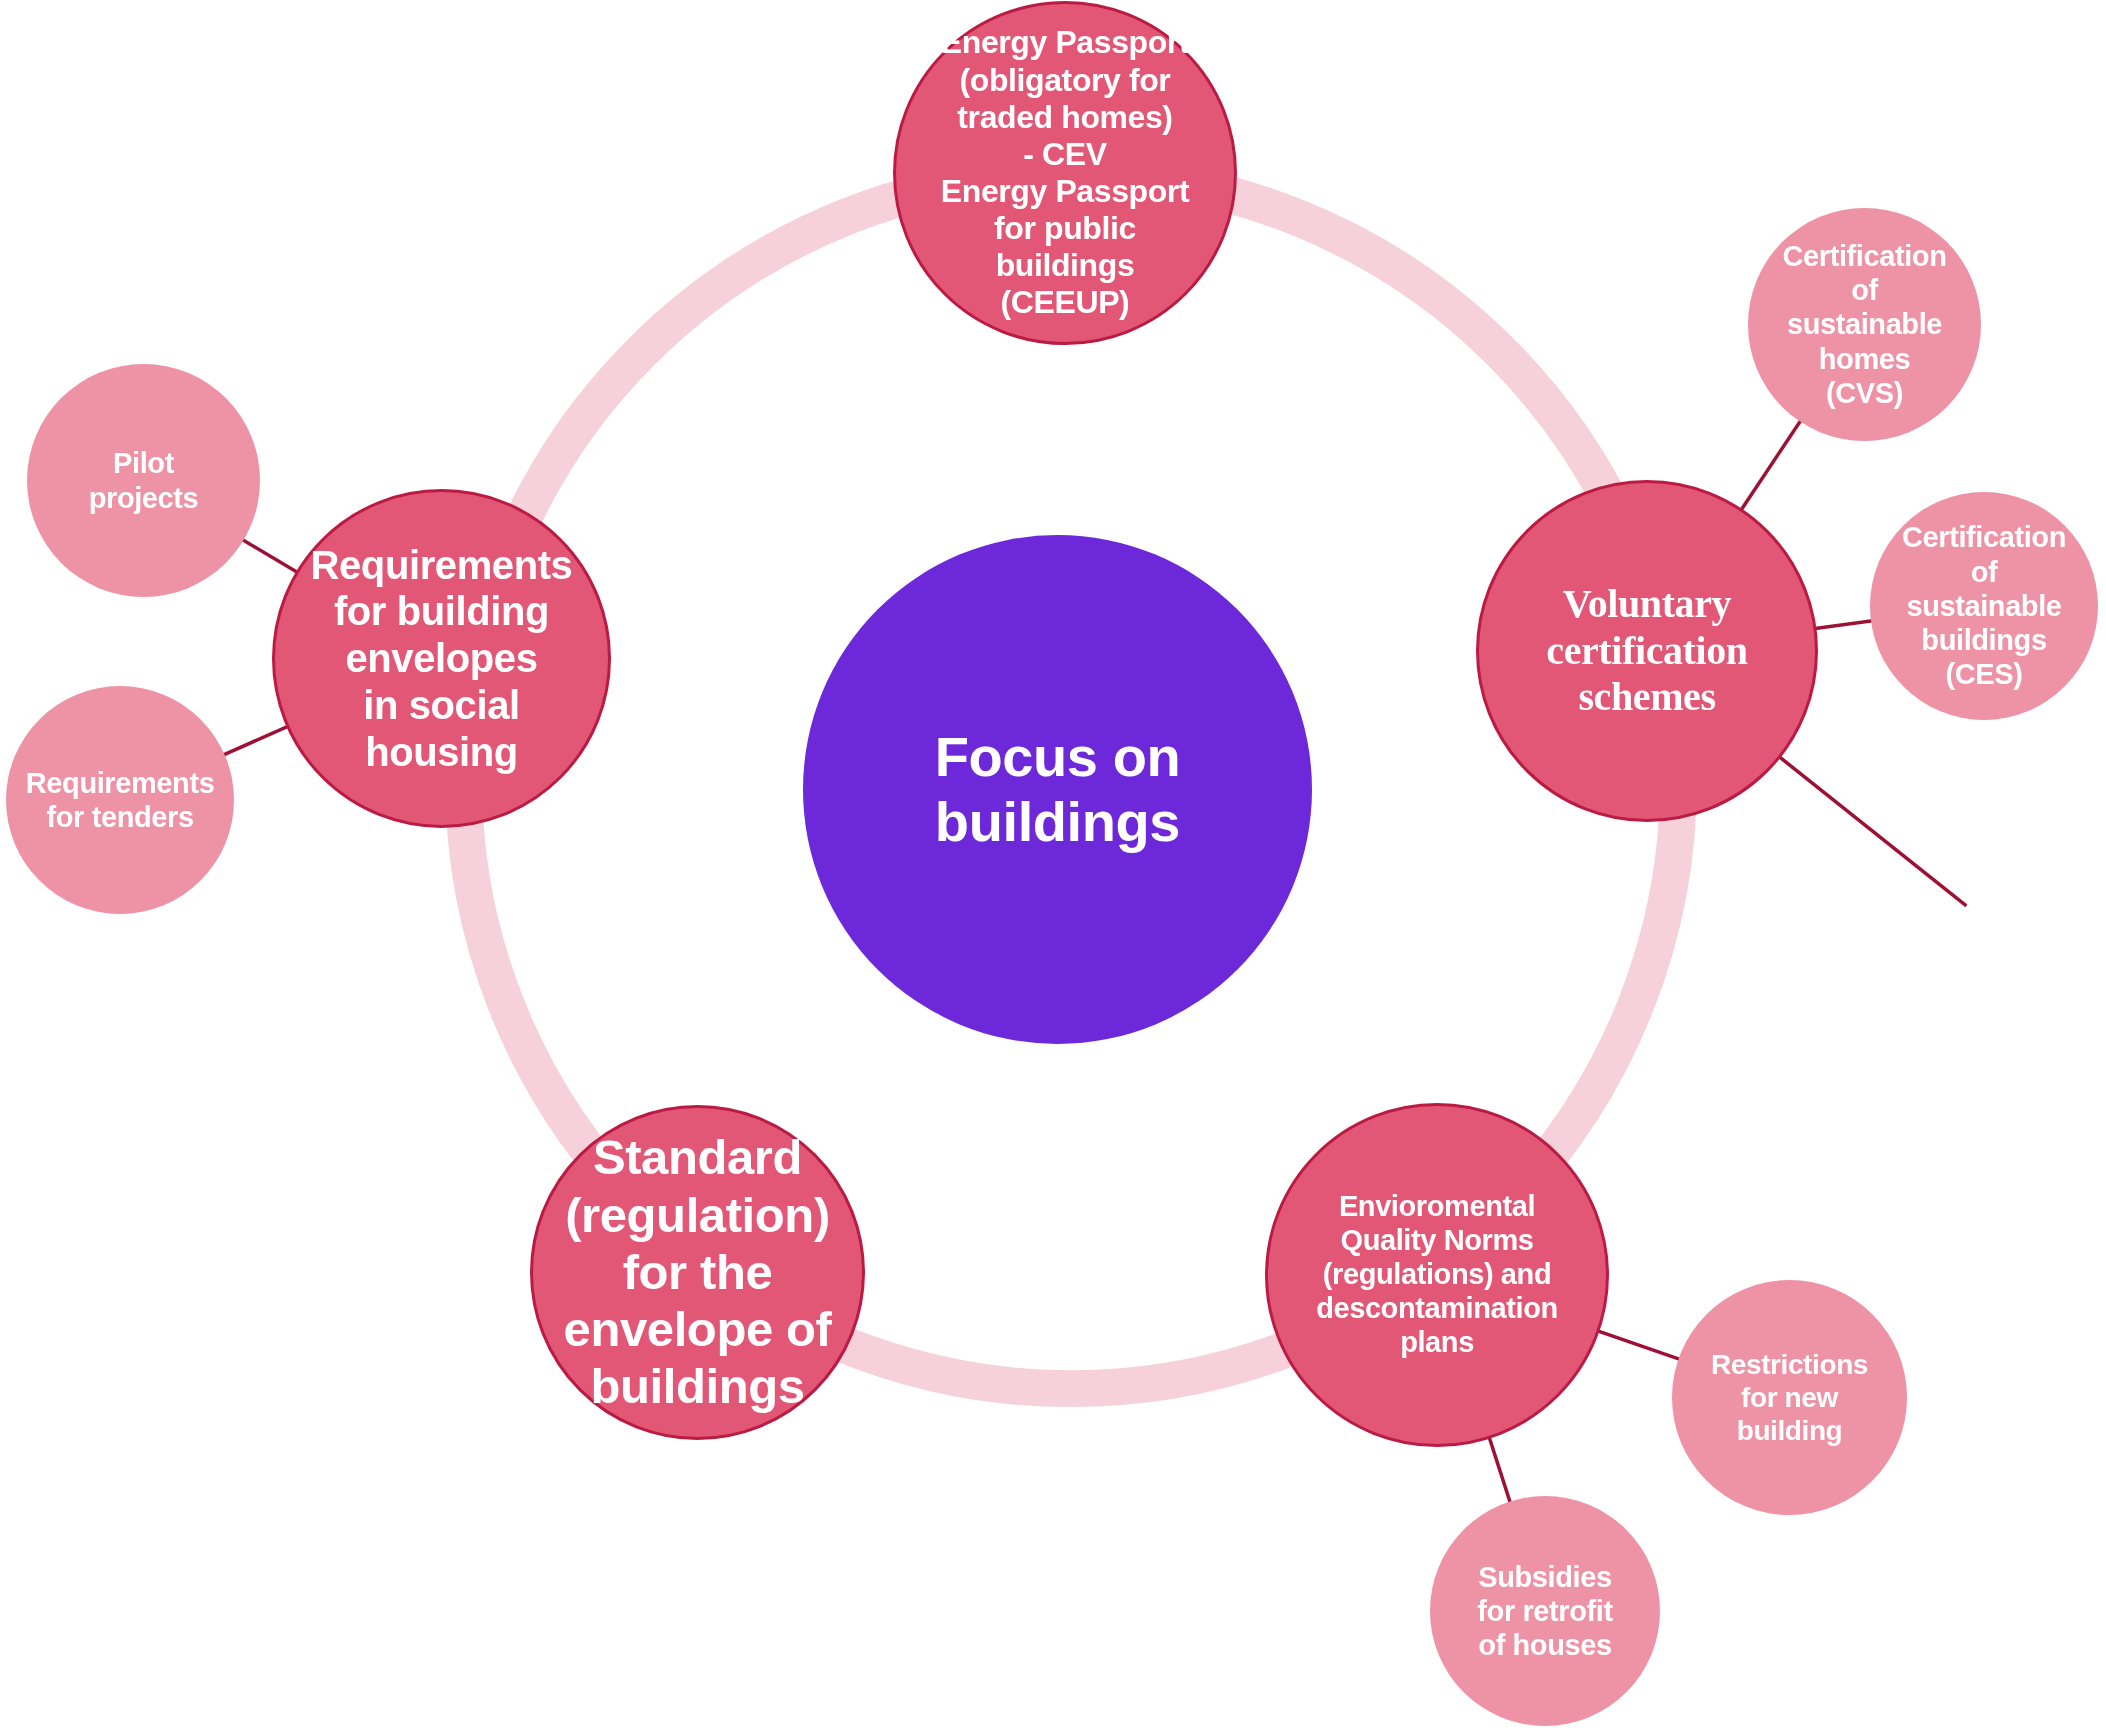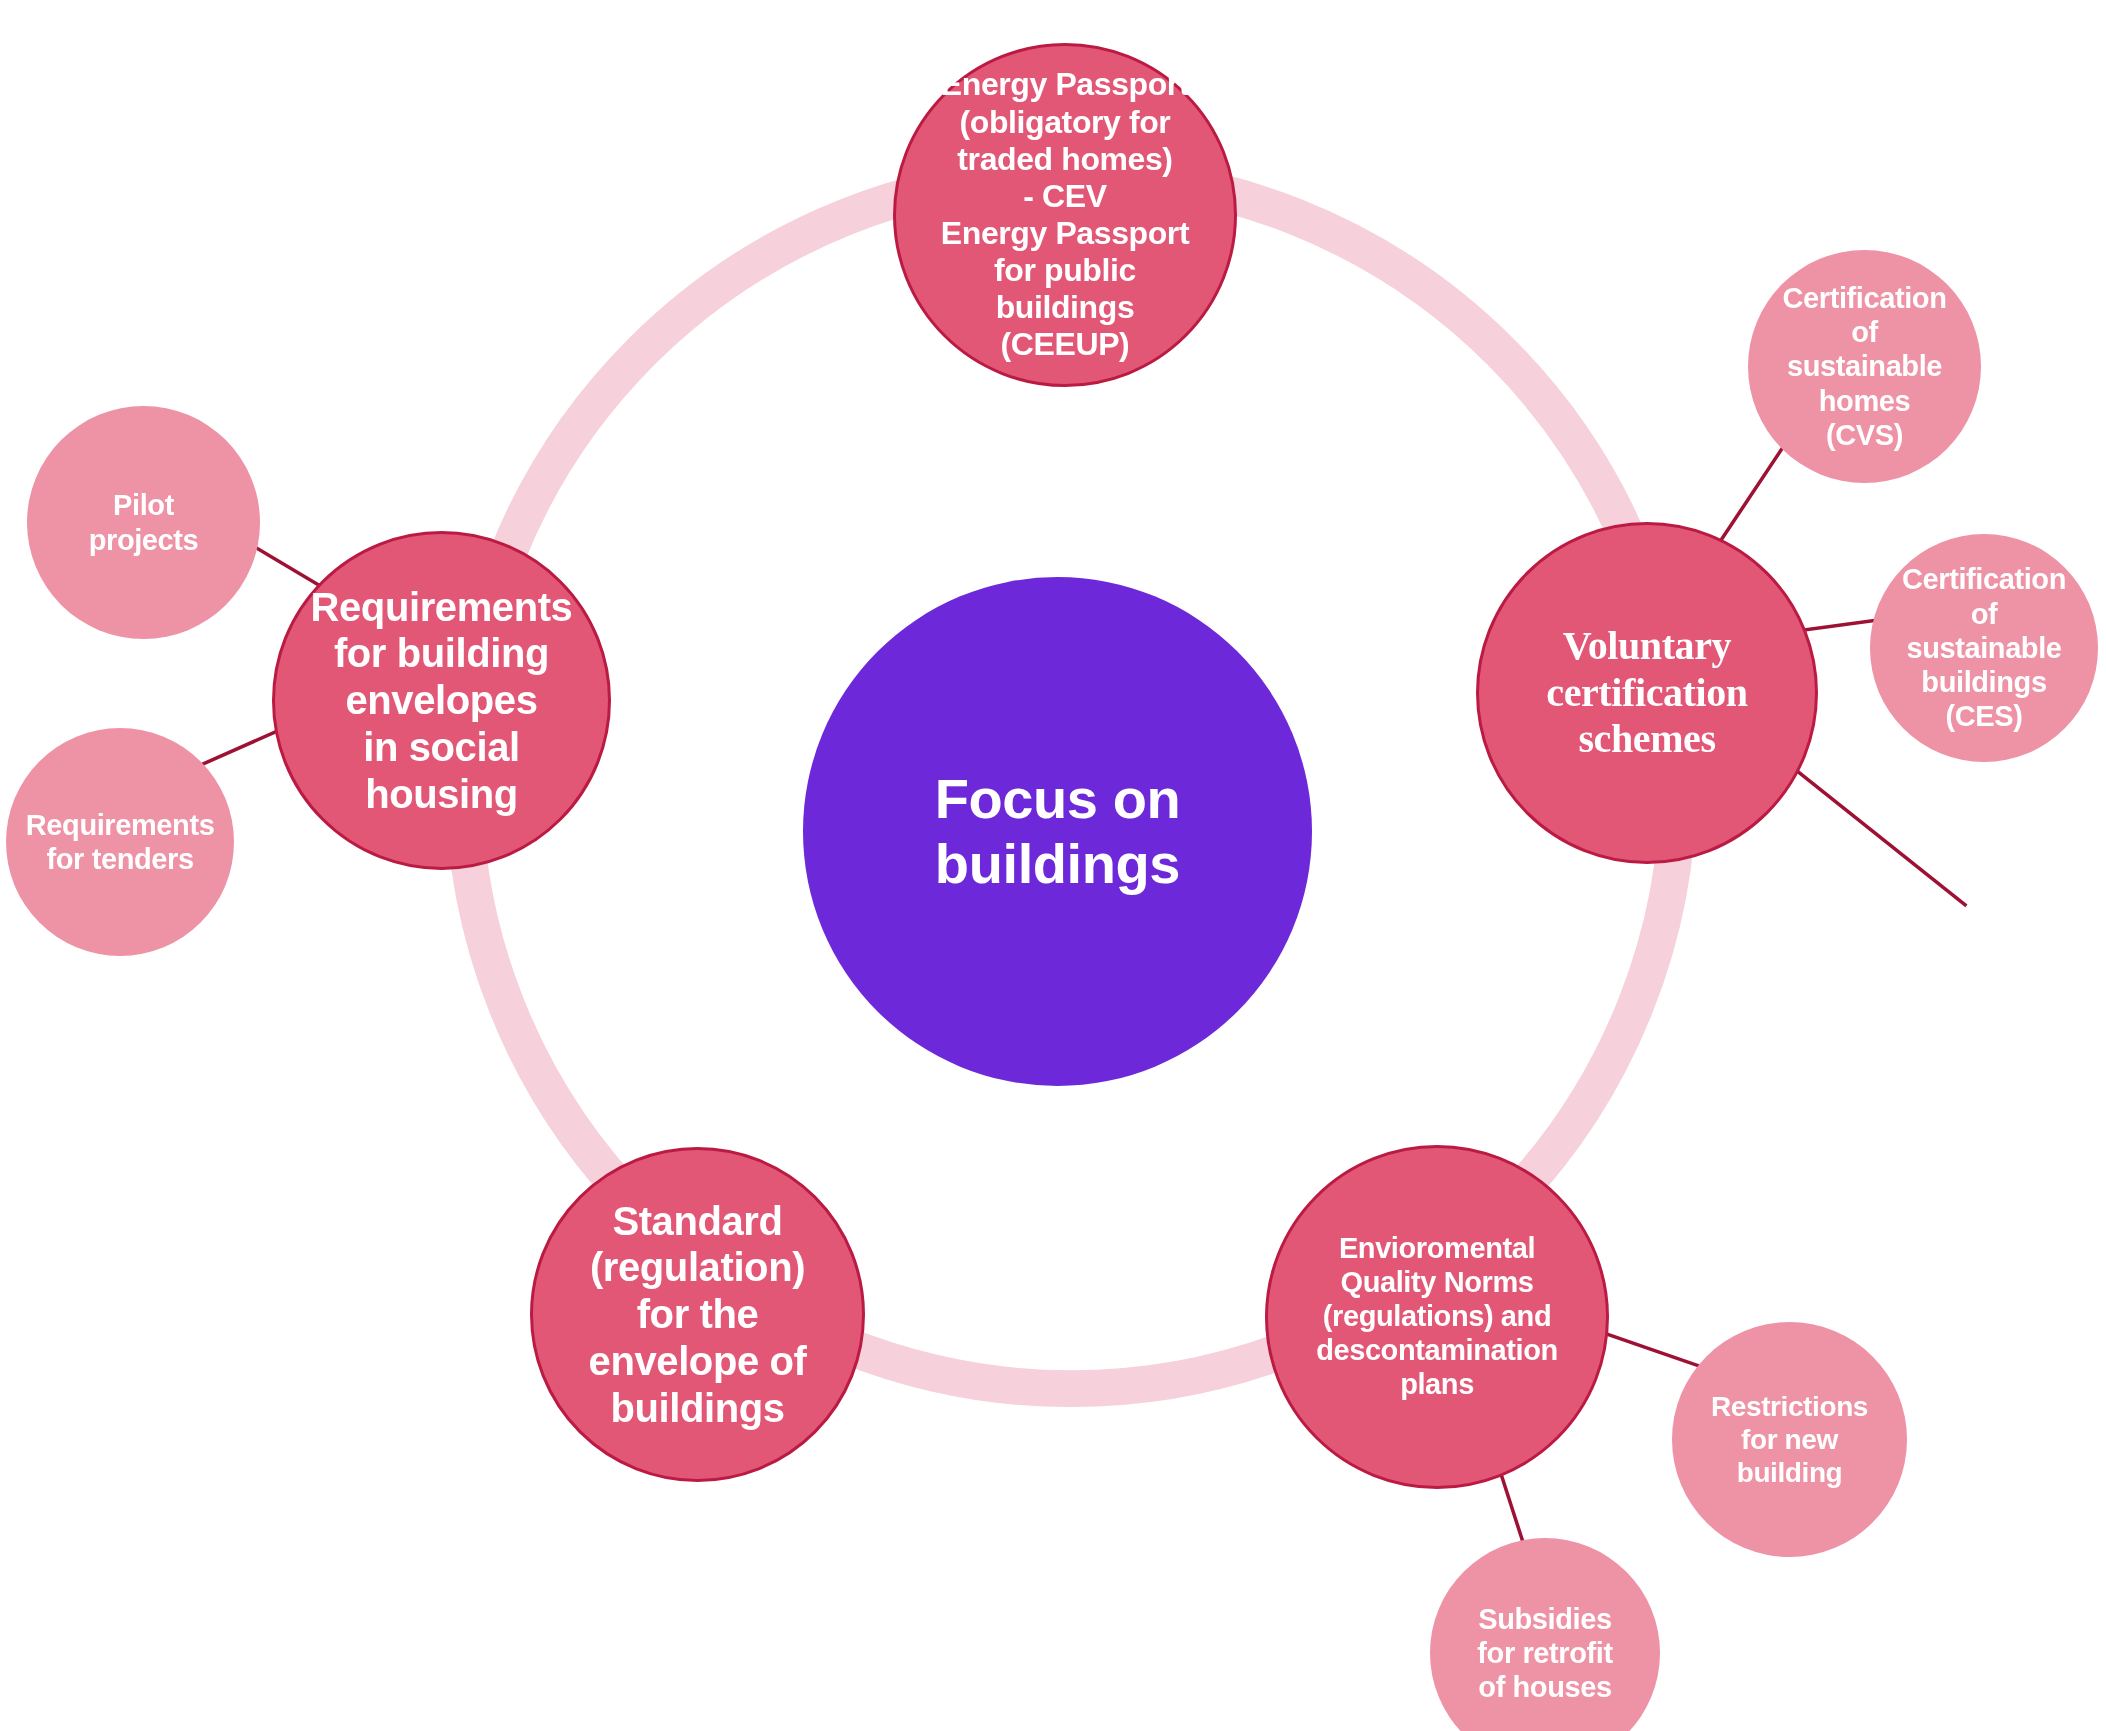--- a/index.html
+++ b/index.html
@@ -22,32 +22,31 @@
     display: flex;
     align-items: center;
     justify-content: center;
     text-align: center;
     color: #ffffff;
     font-weight: bold;
     white-space: pre;
     letter-spacing: -0.4px;
     box-sizing: border-box;
     z-index: 2;
-    margin-top: 42px;
   }
   .hub       { background: #6d28d9; }
   .primary   { background: #e25776; border: 3.5px solid #bb1a42; }
   .satellite { background: #ee92a6; }
 
   
   .n-center       { left: 803px;  top: 535px;  width: 509px; height: 509px; font-size: 56px; line-height: 1.15; }
   .n-energy       { left: 893px; top: 0.9px;    width: 344px; height: 344px; font-size: 32px; line-height: 1.16; }
   .n-voluntary    { left: 1476px; top: 480px;  width: 342px; height: 342px; font-size: 40px; line-height: 1.16; font-family: Liberation Serif, serif; }
   .n-requirements { left: 272px;  top: 489px;  width: 339px; height: 339px; font-size: 40px; line-height: 1.17; }
-  .n-standard     { left: 530px;  top: 1105px; width: 335px; height: 335px; font-size: 40px; line-height: 1.17; }
+  .n-standard     { left: 530px;  top: 1105px; width: 335px; height: 335px; font-size: 49px; line-height: 1.17; }
   .n-environment  { left: 1265px; top: 1103px; width: 344px; height: 344px; font-size: 29px; line-height: 1.17; }
   .n-pilot        { left: 27px;   top: 364px;  width: 233px; height: 233px; font-size: 29px; line-height: 1.18; }
   .n-tenders      { left: 6.1px;    top: 686px;  width: 228px; height: 228px; font-size: 29px; line-height: 1.18; }
   .n-cvs          { left: 1748px; top: 208px;  width: 233px; height: 233px; font-size: 29px; line-height: 1.18; }
   .n-ces          { left: 1870px; top: 492px;  width: 228px; height: 228px; font-size: 29px; line-height: 1.18; }
   .n-intl         { left: 1847px; top: 787px;  width: 239px; height: 239px; font-size: 26px; line-height: 1.18; }
   .n-restrictions { left: 1672px; top: 1280px; width: 235px; height: 235px; font-size: 28px; line-height: 1.18; }
   .n-subsidies    { left: 1430px; top: 1496px; width: 230px; height: 230px; font-size: 29px; line-height: 1.18; }
 </style>
 </head>

